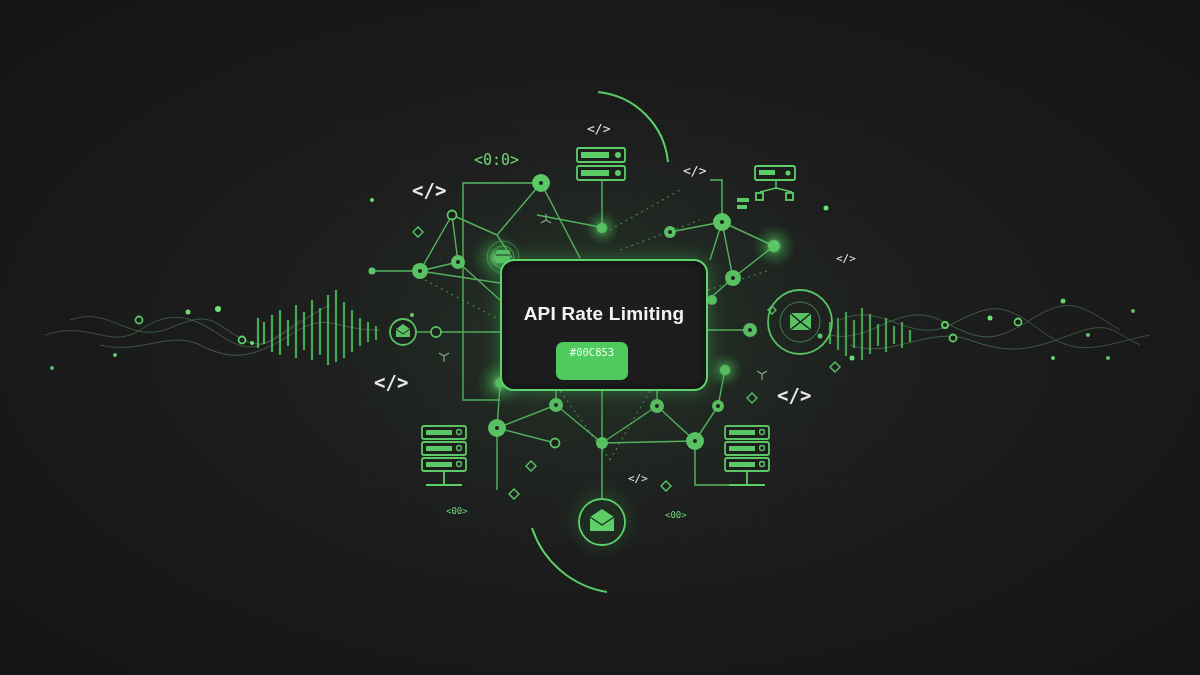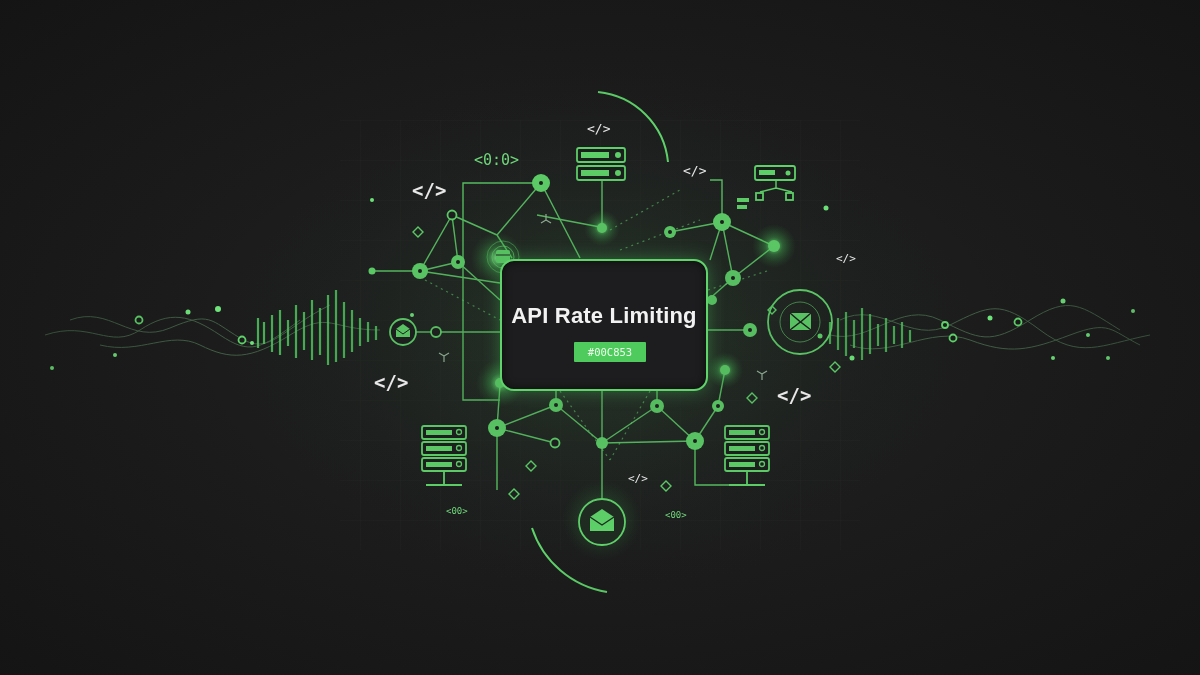--- a/index.html
+++ b/index.html
@@ -1,21 +1,21 @@
 <!DOCTYPE html>
 <html><head>
 <meta charset="utf-8">
 <style>
   html, body { margin:0; padding:0; }
   body { width:1200px; height:675px; overflow:hidden; background:#1c1c1d; position:relative; font-family:"DejaVu Sans", sans-serif; }
   #stage { position:absolute; left:0; top:0; width:1200px; height:675px; }
   .vignette { position:absolute; inset:0; background:radial-gradient(ellipse at 50% 50%, rgba(40,60,42,0.25) 0%, rgba(28,28,29,0) 45%, rgba(14,14,15,0.55) 100%); pointer-events:none; }
   .card { position:absolute; left:500px; top:259px; width:208px; height:132px; border:2px solid #5fd46a; border-radius:14px; background:#1d1d1f; box-shadow:0 0 18px rgba(80,220,100,0.35), inset 0 0 10px rgba(0,0,0,0.6); box-sizing:border-box; }
-  .card-title { position:absolute; left:0; right:0; top:42px; text-align:center; color:#f2f2f2; font-family:"Liberation Sans", sans-serif; font-weight:bold; font-size:22px; letter-spacing:0.2px; }
-  .card-badge { position:absolute; left:72px; top:81px; width:72px; height:20px; border-radius:1px; background:#4fcb5e; color:#e9ffe9; font-family:"DejaVu Sans Mono", monospace; font-size:10.5px; line-height:21px; text-align:center; }
+  .card-title { position:absolute; left:0; right:0; top:42px; text-align:center; color:#f2f2f2; font-family:"Liberation Sans", sans-serif; font-weight:bold; font-size:19px; letter-spacing:0.2px; }
+  .card-badge { position:absolute; left:54px; top:81px; width:72px; height:38px; border-radius:7px; background:#4fcb5e; color:#e9ffe9; font-family:"DejaVu Sans Mono", monospace; font-size:10.5px; line-height:21px; text-align:center; }
   .code-tag { position:absolute; color:#e8e8e8; font-family:"DejaVu Sans Mono", monospace; }
   .code-tag.green { color:#6fd679; }
 </style>
 </head>
 <body>
 
 <div id="stage">
 <svg width="1200" height="675" viewBox="0 0 1200 675" xmlns="http://www.w3.org/2000/svg">
   <defs>
     <radialGradient id="glow" cx="50%" cy="50%" r="50%">

